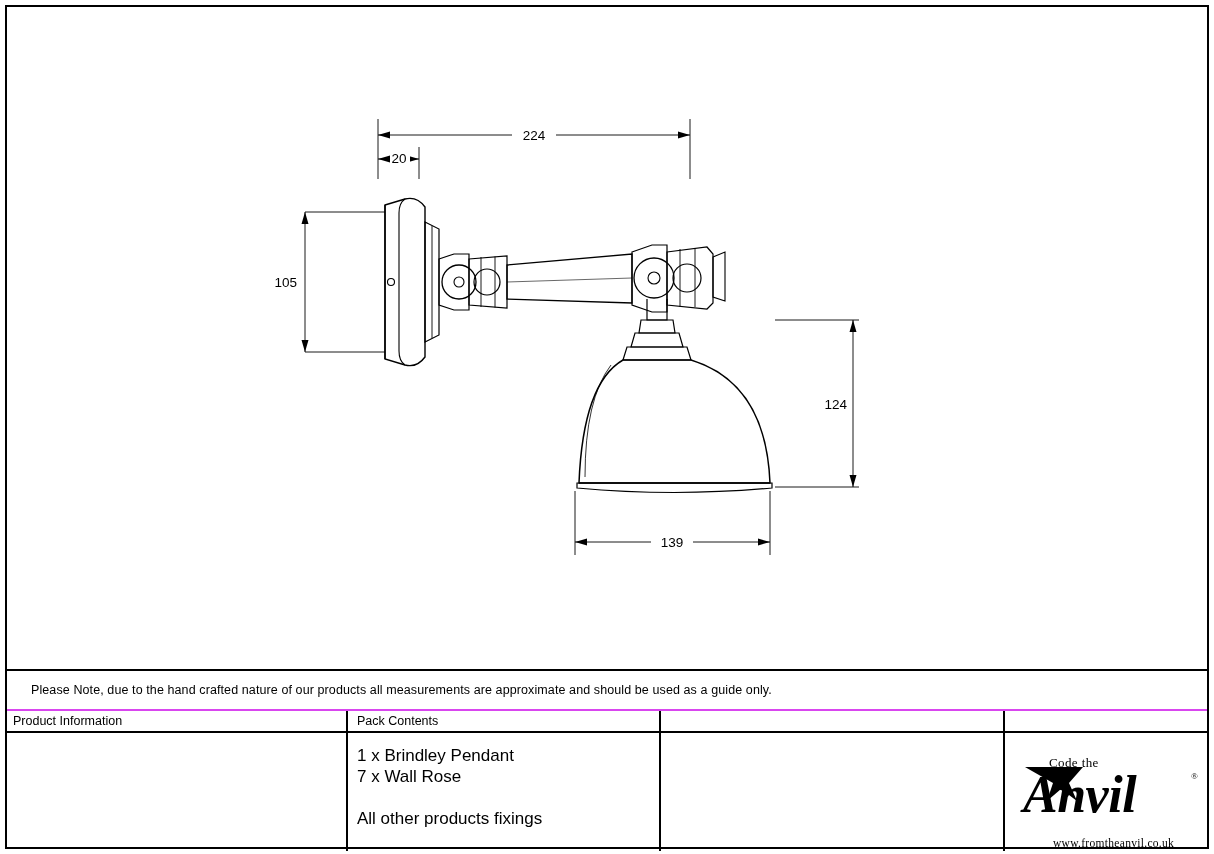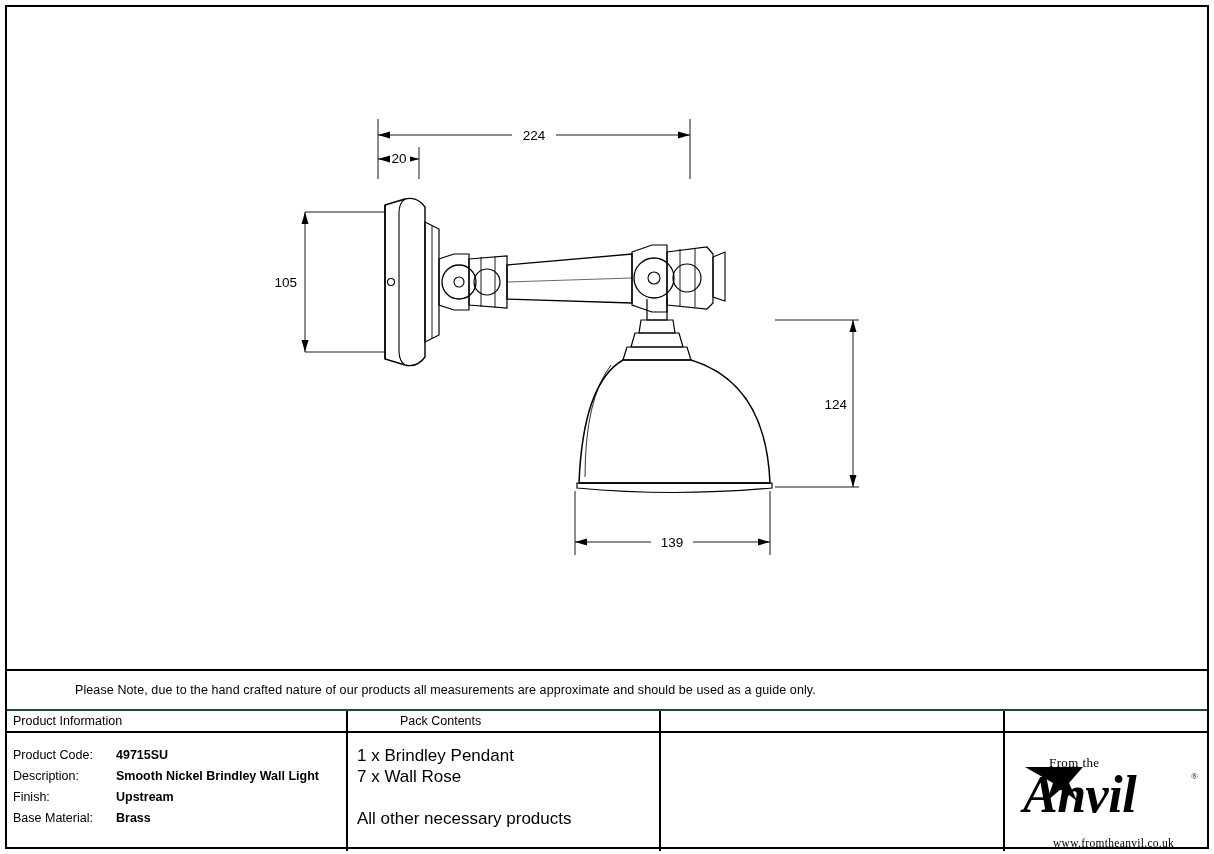--- a/index.html
+++ b/index.html
@@ -47,30 +47,29 @@
     height: 40px;
     border-top: 2px solid #000;
     box-sizing: border-box;
     display: flex;
     align-items: center;
   }
   .note-text {
     font-size: 12.5px;
     padding-left: 24px;
     letter-spacing: 0.1px;
-    margin-left: 44px;
   }
   
   .table {
     position: absolute;
     left: 7px;
     top: 709px;
     width: 1200px;
     height: 140px;
-    border-top: 2px solid #14532d;
+    border-top: 2px solid #d946ef;
     box-sizing: border-box;
   }
   .hdr-row {
     position: absolute;
     left: 0; top: 0;
     width: 1200px;
     height: 22px;
     border-bottom: 2px solid #000;
     box-sizing: border-box;
   }
@@ -267,62 +266,44 @@
     </svg>
   </div>
 
   <div class="note-band">
     <div class="note-text">Please Note, due to the hand crafted nature of our products all measurements are approximate and should be used as a guide only.</div>
   </div>
 
   <div class="table">
     <div class="hdr-row">
       <div class="cell-label" style="left:6px;">Product Information</div>
-      <div class="cell-label" style="left:350px;margin-left:43px;">Pack Contents</div>
+      <div class="cell-label" style="left:350px;">Pack Contents</div>
       <div class="cell-label" style="left:660px;"></div>
     </div>
 
     <div class="vline v1"></div>
     <div class="vline v2"></div>
     <div class="vline v3"></div>
 
     <div class="body-area">
 
-      <div class="pi-list">
-        <div class="pi-row">
-          <div class="pi-key">Product Code:</div>
-          <div class="pi-val">49715SU</div>
-        </div>
-        <div class="pi-row">
-          <div class="pi-key">Description:</div>
-          <div class="pi-val">Smooth Nickel Brindley Wall Light</div>
-        </div>
-        <div class="pi-row">
-          <div class="pi-key">Finish:</div>
-          <div class="pi-val">Upstream</div>
-        </div>
-        <div class="pi-row">
-          <div class="pi-key">Base Material:</div>
-          <div class="pi-val">Brass</div>
-        </div>
-      </div>
 
       <div class="pack-list">
         <div>1 x Brindley Pendant</div>
         <div>7 x Wall Rose</div>
         <div class="pack-gap"></div>
-        <div>All other necessary products</div>
+        <div>All other products fixings</div>
       </div>
 
       <div class="logo-box">
         <div class="logo-inner">
           <svg class="anvil-mark" width="62" height="44" viewBox="0 0 62 44">
             <path d="M2 6 L60 6 L46 22 L54 40 L38 28 L24 40 L30 22 Z" fill="#000" stroke="none"></path>
           </svg>
-          <div class="logo-small">From the</div>
+          <div class="logo-small">Code the</div>
           <div class="logo-main">Anvil</div>
           <div class="logo-reg">®</div>
           <div class="logo-url">www.fromtheanvil.co.uk</div>
         </div>
       </div>
 
     </div>
   </div>
 </div>
 

